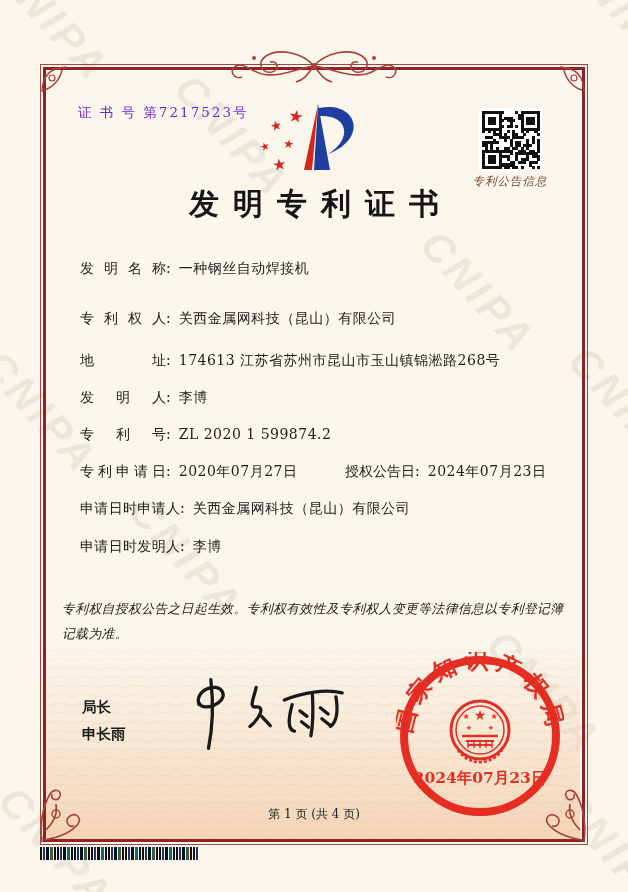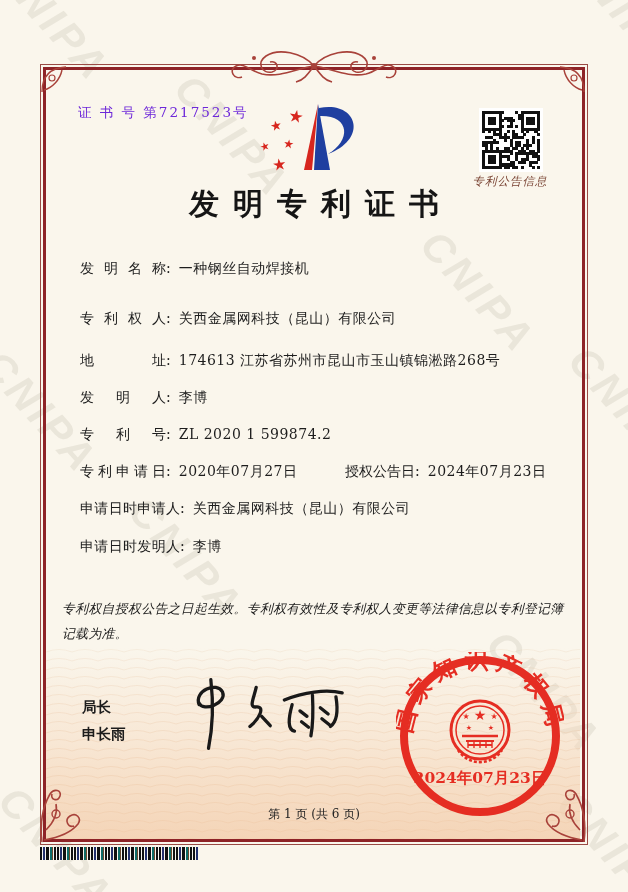--- a/index.html
+++ b/index.html
@@ -475,16 +475,16 @@
           <text x="95" y="78" font-size="7">★</text>
       </g>
       <path d="M66,84 L102,84" stroke-width="2.5"></path>
       <path d="M70,89 L98,89 M72,93 L96,93" stroke-width="2"></path>
       <path d="M72,89 L72,96 M78,89 L78,96 M84,89 L84,96 M90,89 L90,96 M96,89 L96,96" stroke-width="1.4"></path>
       <path d="M62,98 A 26,26 0 0 0 106,98" stroke-width="2.5" stroke-dasharray="3,2"></path>
     </g>
     <text x="84" y="131" font-size="15.5" font-weight="700" fill="#E5261C" text-anchor="middle" font-family="'DejaVu Serif',serif">2024年07月23日</text>
   </svg>
 
-  <div class="pagenum">第 1 页 (共 6 页)</div>
+  <div class="pagenum">第 1 页 (共 4 页)</div>
   <div class="barcode"></div>
 
 </div>
 
 </body></html>

